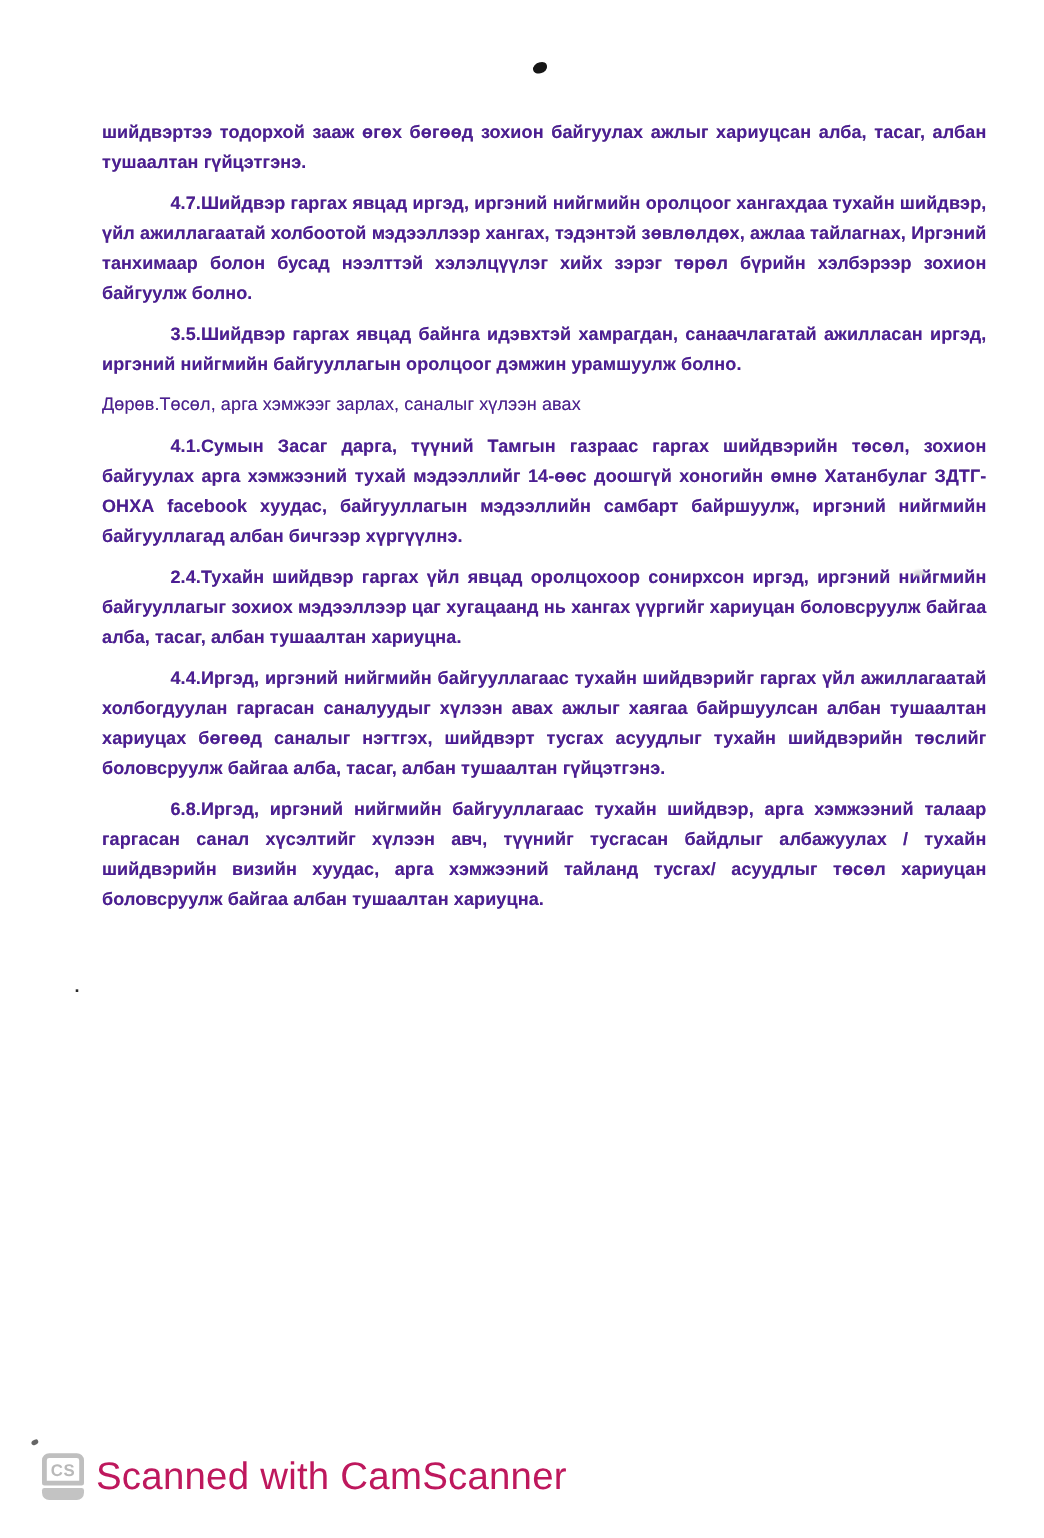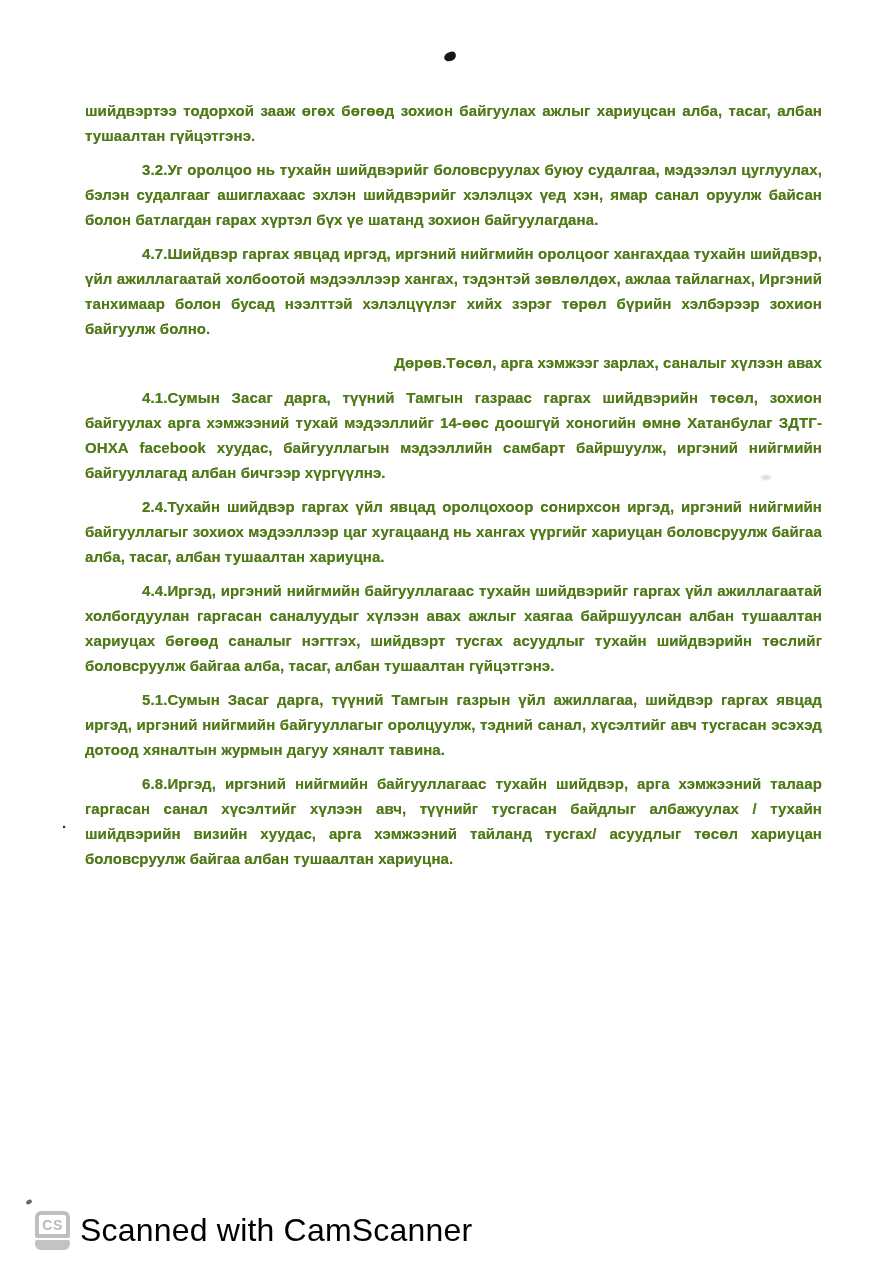--- a/index.html
+++ b/index.html
@@ -13,40 +13,40 @@
     height: 1282px;
     background: #ffffff;
     overflow: hidden;
     font-family: "Liberation Sans", "DejaVu Sans", sans-serif;
   }
   .content {
     position: absolute;
     left: 85px;
     top: 98px;
     width: 737px;
-    color: #4d7c0f;
+    color: #4c1d95;
     font-size: 15px;
     font-weight: bold;
     line-height: 25px;
     text-align: justify;
     letter-spacing: 0.1px;
     text-shadow: 0 0 0.5px rgba(20,20,20,0.45);
   }
   .para {
     margin: 0 0 9px 0;
     text-indent: 57px;
   }
   .para.no-indent {
     text-indent: 0;
   }
   .heading {
     margin: 4px 0 10px 0;
     text-indent: 0;
-    text-align: right;
-    font-weight: bold;
+    text-align: left;
+    font-weight: normal;
   }
   
   .artifact { position: absolute; display: block; }
   .dot-top {
     left: 444px; top: 52px;
     width: 12px; height: 9px;
     background: #161616;
     border-radius: 60% 40% 55% 45%;
     transform: rotate(-12deg);
   }
@@ -95,43 +95,42 @@
     letter-spacing: 0.5px;
   }
   .cs-base {
     width: 35px; height: 10px;
     margin-top: 2px;
     background: #c3c3c3;
     border-radius: 2px 2px 6px 6px;
   }
   .wm-text {
     margin-left: 13px;
-    color: #000000;
+    color: #be185d;
     font-size: 32px;
     font-weight: normal;
     letter-spacing: 0.2px;
     white-space: nowrap;
   }
 </style>
 </head>
 <body>
 
 <div class="page">
 
   <span class="artifact dot-top"></span>
 
   <div class="content">
     <p class="para no-indent">шийдвэртээ тодорхой зааж өгөх бөгөөд зохион байгуулах ажлыг хариуцсан алба, тасаг,  албан тушаалтан  гүйцэтгэнэ.</p>
-    <p class="para">3.2.Уг оролцоо нь тухайн шийдвэрийг боловсруулах буюу судалгаа, мэдээлэл цуглуулах, бэлэн судалгааг ашиглахаас эхлэн шийдвэрийг хэлэлцэх үед хэн, ямар санал оруулж байсан болон  батлагдан гарах хүртэл бүх үе шатанд зохион байгуулагдана.</p>
     <p class="para">4.7.Шийдвэр гаргах явцад иргэд, иргэний нийгмийн оролцоог хангахдаа тухайн шийдвэр, үйл ажиллагаатай холбоотой мэдээллээр хангах, тэдэнтэй зөвлөлдөх, ажлаа тайлагнах, Иргэний танхимаар болон бусад нээлттэй хэлэлцүүлэг хийх зэрэг төрөл бүрийн хэлбэрээр зохион байгуулж болно.</p>
+    <p class="para">3.5.Шийдвэр гаргах явцад байнга идэвхтэй хамрагдан, санаачлагатай ажилласан иргэд, иргэний нийгмийн байгууллагын оролцоог дэмжин урамшуулж болно.</p>
     <p class="heading">Дөрөв.Төсөл, арга хэмжээг зарлах, саналыг хүлээн авах</p>
     <p class="para">4.1.Сумын Засаг дарга, түүний Тамгын газраас гаргах шийдвэрийн төсөл, зохион байгуулах арга хэмжээний тухай мэдээллийг 14-өөс доошгүй хоногийн өмнө Хатанбулаг ЗДТГ-ОНХА facebook хуудас, байгууллагын мэдээллийн самбарт байршуулж, иргэний нийгмийн байгууллагад албан бичгээр хүргүүлнэ.</p>
     <p class="para">2.4.Тухайн шийдвэр гаргах үйл явцад оролцохоор сонирхсон иргэд, иргэний нийгмийн байгууллагыг зохиох мэдээллээр цаг хугацаанд нь хангах үүргийг хариуцан боловсруулж байгаа алба, тасаг, албан тушаалтан хариуцна.</p>
     <p class="para">4.4.Иргэд, иргэний нийгмийн байгууллагаас тухайн шийдвэрийг гаргах үйл ажиллагаатай холбогдуулан гаргасан саналуудыг хүлээн авах ажлыг хаягаа байршуулсан албан тушаалтан хариуцах бөгөөд саналыг нэгтгэх, шийдвэрт тусгах асуудлыг тухайн шийдвэрийн төслийг боловсруулж байгаа алба, тасаг, албан тушаалтан гүйцэтгэнэ.</p>
-    <p class="para">5.1.Сумын Засаг дарга, түүний Тамгын газрын үйл ажиллагаа, шийдвэр гаргах явцад иргэд, иргэний нийгмийн байгууллагыг оролцуулж, тэдний санал, хүсэлтийг авч тусгасан эсэхэд дотоод хяналтын журмын дагуу хяналт тавина.</p>
     <p class="para">6.8.Иргэд, иргэний нийгмийн байгууллагаас тухайн шийдвэр, арга хэмжээний талаар гаргасан санал хүсэлтийг хүлээн авч, түүнийг тусгасан байдлыг албажуулах / тухайн шийдвэрийн визийн хуудас, арга хэмжээний тайланд тусгах/ асуудлыг төсөл хариуцан боловсруулж байгаа албан тушаалтан хариуцна.</p>
   </div>
 
   <span class="artifact stray-period">.</span>
   <span class="artifact smudge"></span>
   <span class="artifact pen-mark"></span>
 
   <div class="watermark">
     <div class="cs-logo">
       <div class="cs-box">

